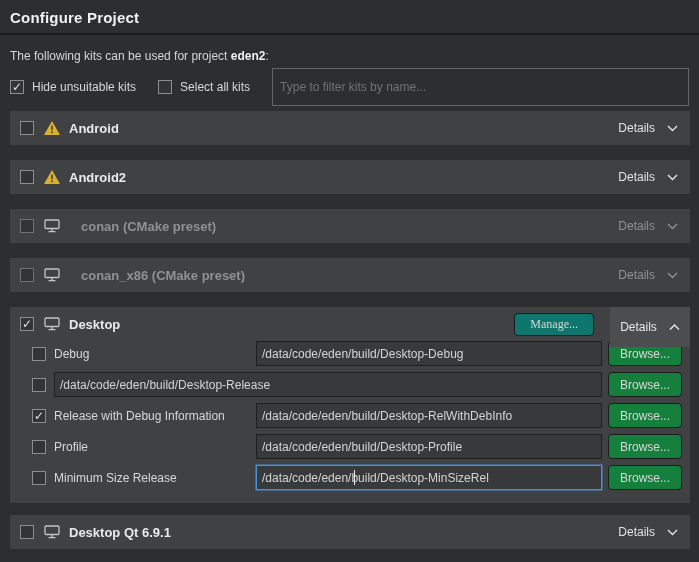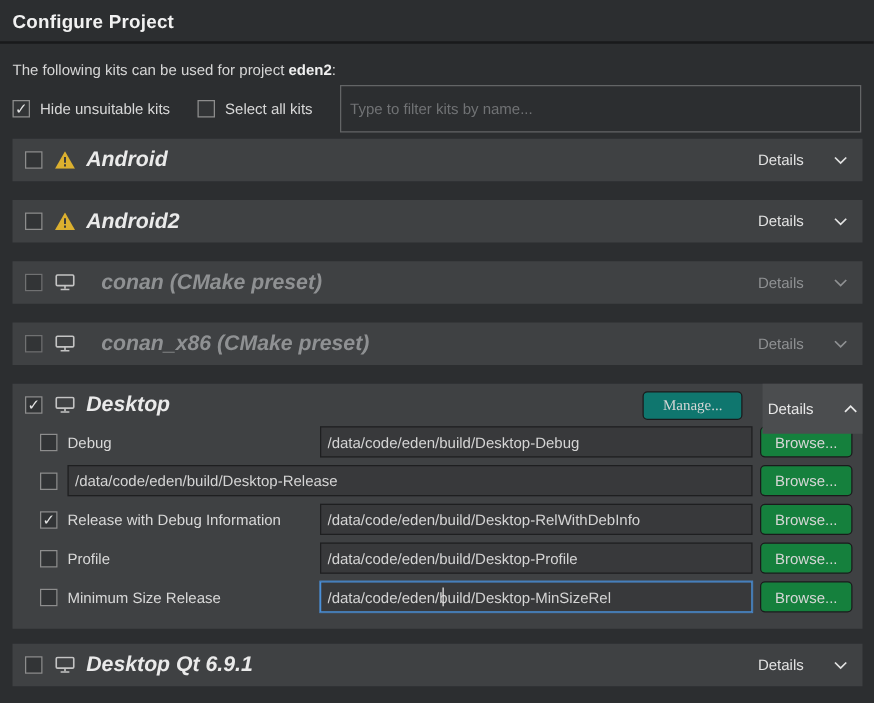--- a/index.html
+++ b/index.html
@@ -32,24 +32,24 @@
     font-family:"Liberation Sans","DejaVu Sans",sans-serif;
   }
   .filter::placeholder { color:#707274; }
   
   .kit-list { margin-top:11px; }
   .kit-row {
     height:34px; margin:0 9px 15px 10px; background:#3f4143;
     display:flex; align-items:center; padding:0 10px;
   }
   .kit-icon { margin:0 9px 0 10px; display:inline-flex; }
-  .kit-name { font-size:17px; font-weight:bold; color:#eaeaea;font-style:italic; }
+  .kit-name { font-size:13px; font-weight:bold; color:#eaeaea; }
   .spacer { flex:1; }
   .details-btn {
-    display:flex; align-items:center; gap:24px;
+    display:flex; align-items:center; gap:12px;
     background:none; border:none; color:#e2e2e2; font-size:12px;
     font-family:inherit; cursor:pointer; padding:0 2px;
   }
   .kit-row.disabled .kit-name, .kit-row.disabled .details-btn { color:#8f9193;margin-left:12px; }
   .kit-row.disabled .cb { border-color:#707172; }
   
   .kit-panel { margin:0 9px 12px 10px; background:#3f4143; position:relative; padding-bottom:7px; }
   .panel-header { height:34px; display:flex; align-items:center; padding:0 10px; }
   .details-area {
     position:absolute; top:0; right:0; width:80px; height:40px;

